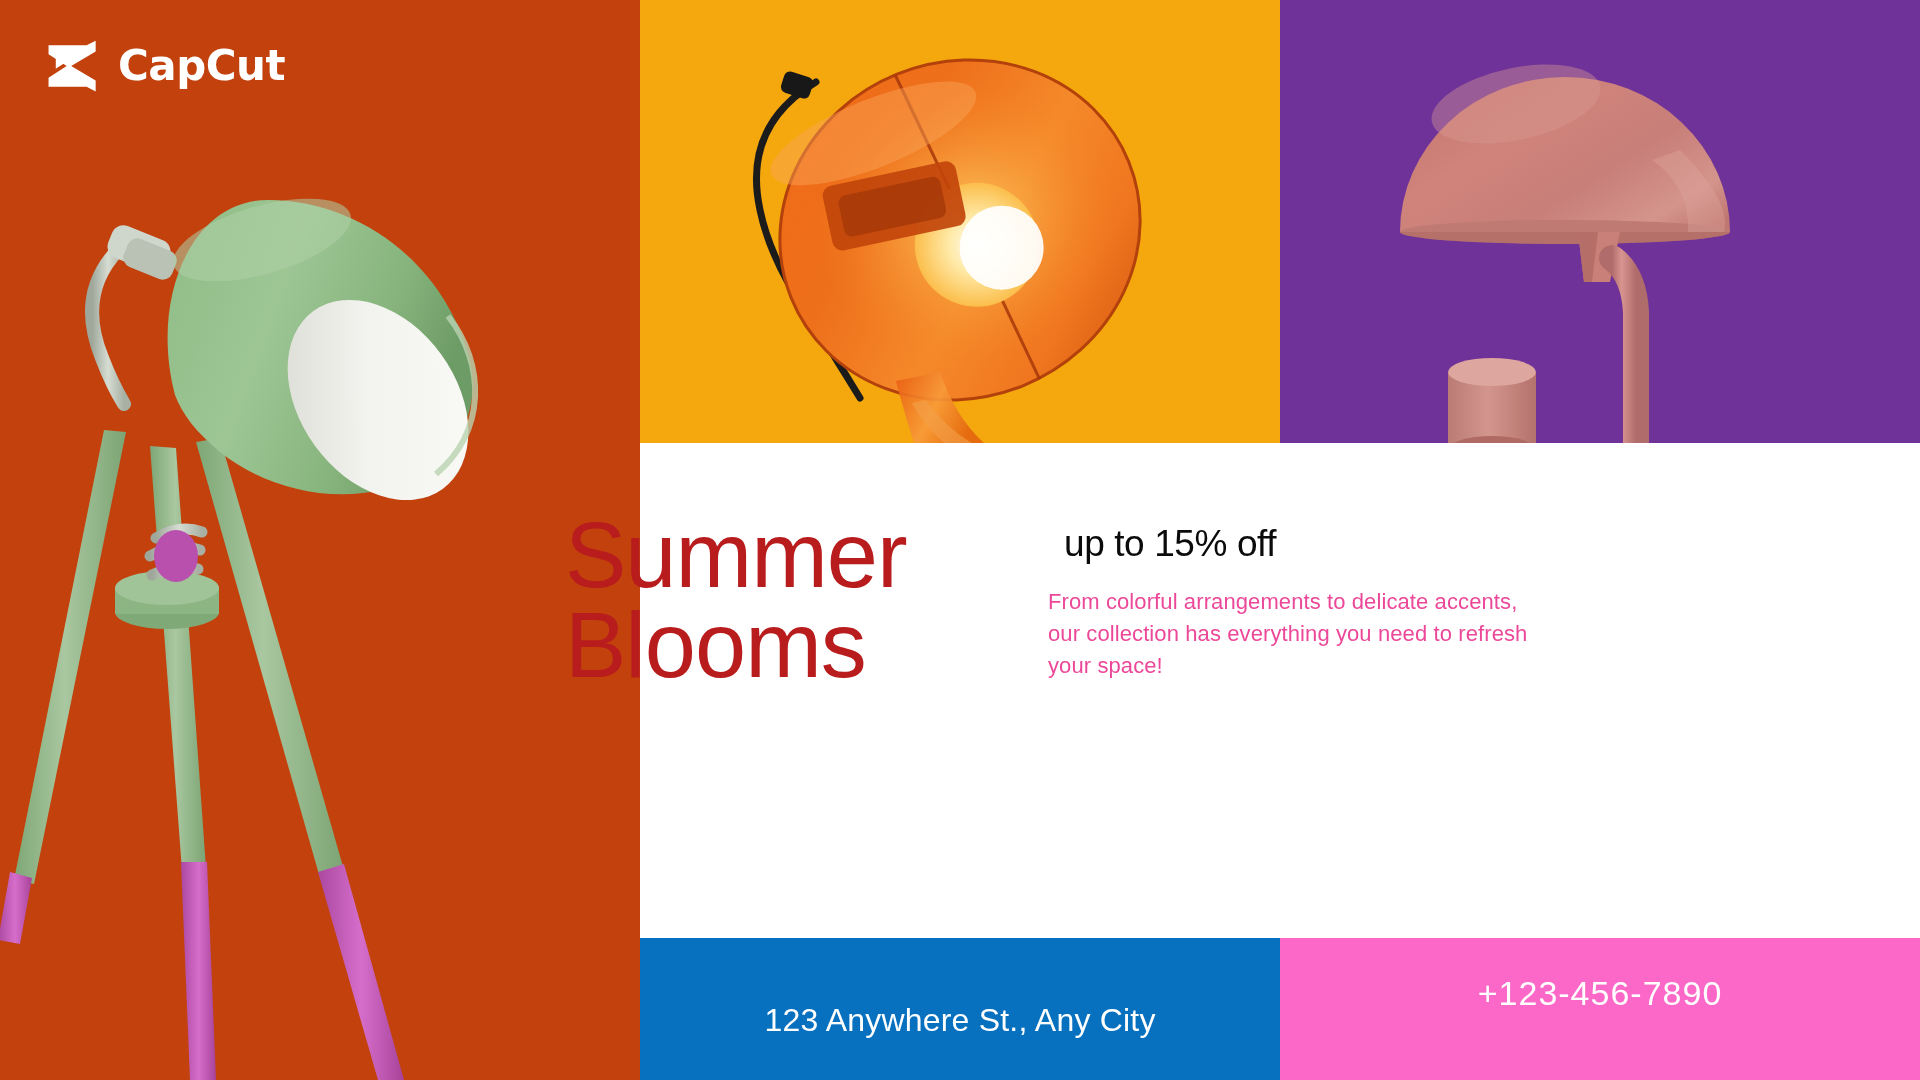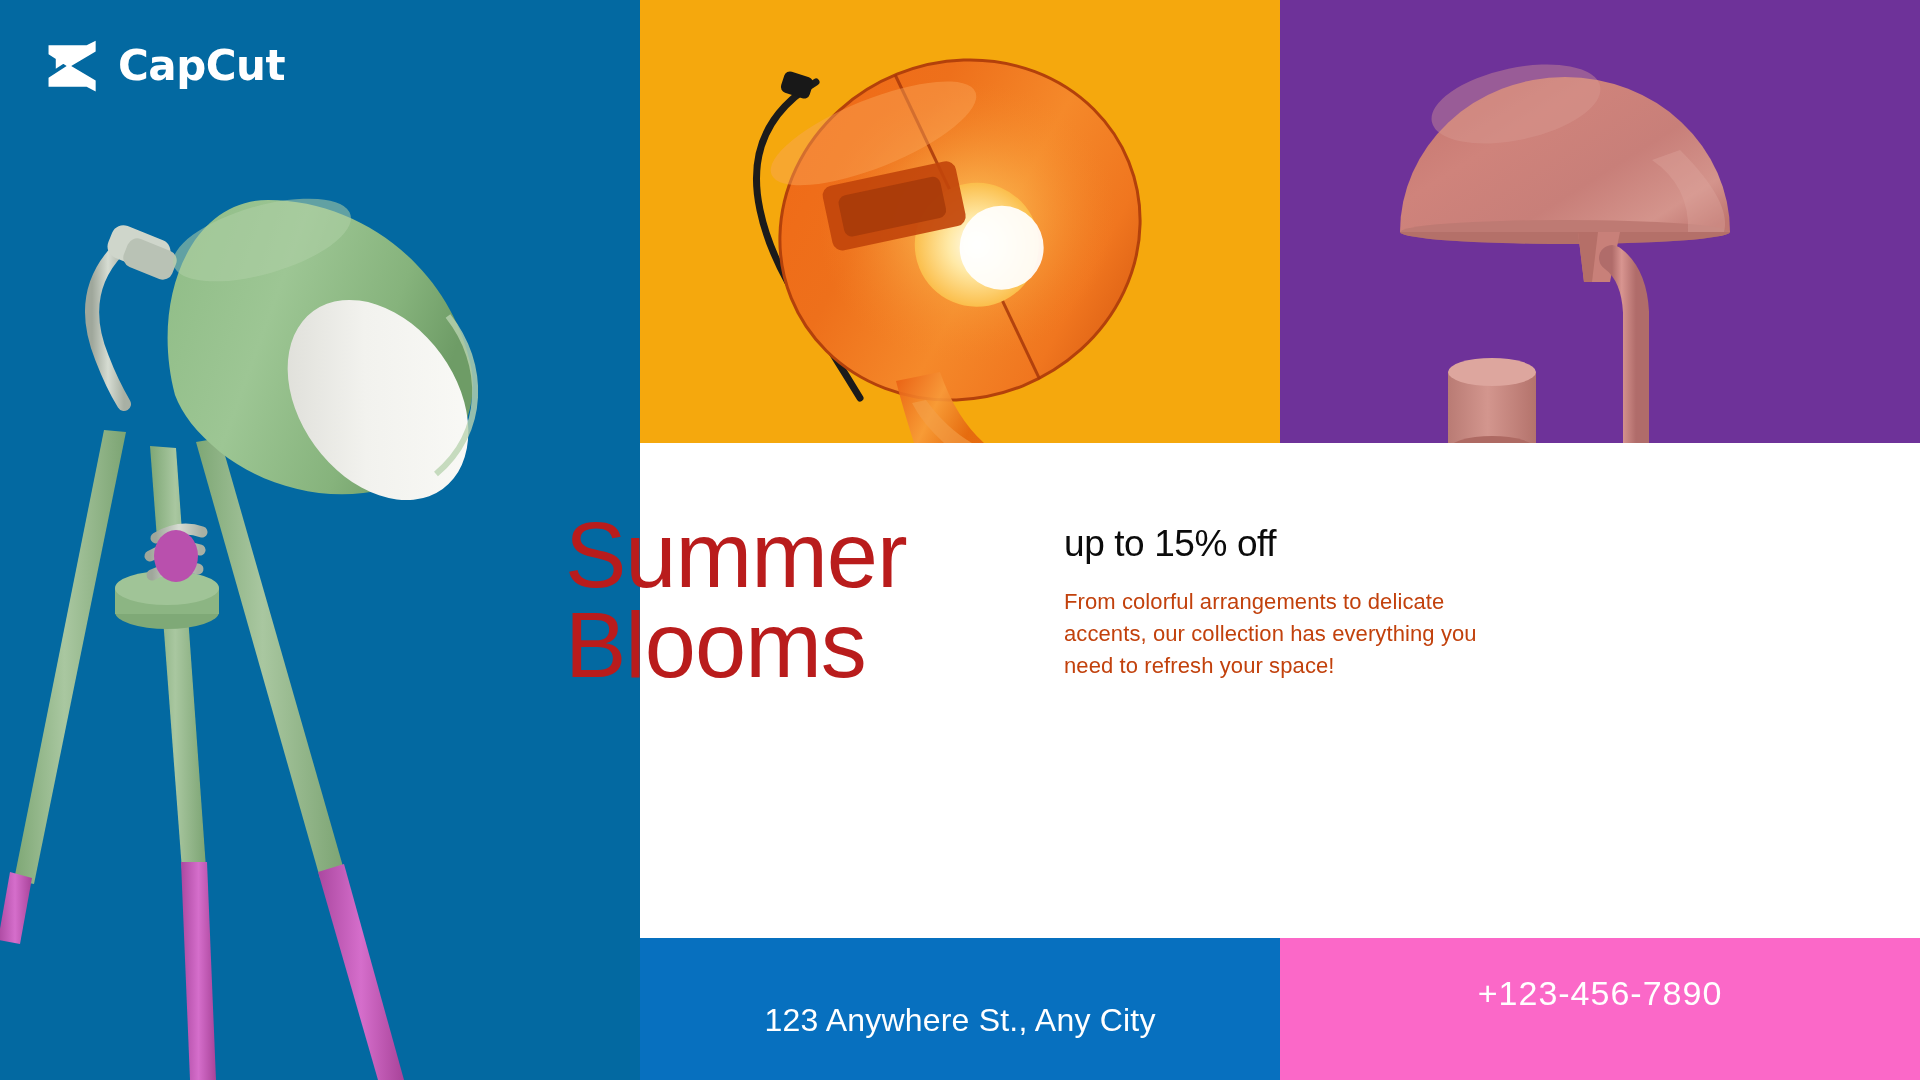--- a/index.html
+++ b/index.html
@@ -1,21 +1,21 @@
 <!DOCTYPE html>
 <html><head>
 <meta charset="utf-8">
 <style>
   html,body{margin:0;padding:0;background:#fff;}
   body{width:1920px;height:1080px;overflow:hidden;font-family:"Liberation Sans",sans-serif;}
   .stage{position:relative;width:1920px;height:1080px;overflow:hidden;}
 
   
   .panel{position:absolute;overflow:hidden;}
-  #panel-green {left:0;    top:0;   width:640px; height:1080px; background:#0369a1;}
+  #panel-green {left:0;    top:0;   width:640px; height:1080px; background:#c2410c;}
   #panel-orange{left:640px;top:0;   width:640px; height:443px;  background:#F5A80D;}
   #panel-purple{left:1280px;top:0;  width:640px; height:443px;  background:#6E3299;}
   #panel-white {left:640px;top:443px;width:1280px;height:495px; background:#FFFFFF;}
   #bar-blue    {left:640px;top:938px;width:640px; height:142px;  background:#0770BF;}
   #bar-pink    {left:1280px;top:938px;width:640px;height:142px;  background:#FB68C8;}
 
   
   #logo{position:absolute;left:44px;top:38px;display:flex;align-items:center;gap:16px;}
   #logo .mark{width:58px;height:56px;display:block;}
   #logo .wordmark{color:#fff;font-size:42px;font-weight:700;letter-spacing:-0.5px;
@@ -23,22 +23,22 @@
 
   
   #headline{position:absolute;left:565px;top:510px;width:470px;
             font-family:"Liberation Sans",sans-serif;font-weight:400;
             font-size:92px;line-height:0.98;color:#b91c1c;letter-spacing:-1px;}
   #headline div{white-space:nowrap;}
 
   #promo{position:absolute;left:1048px;top:525px;width:480px;}
   #promo .kicker{font-size:37px;font-weight:400;color:#0B0B0B;line-height:1.05;
                  letter-spacing:-0.4px;margin:0 0 22px 16px;white-space:nowrap;}
-  #promo .body{font-size:22px;font-weight:400;color:#c2410c;line-height:1.45;
-               letter-spacing:0.1px;margin:16px;}
+  #promo .body{font-size:22px;font-weight:400;color:#ec4899;line-height:1.45;
+               letter-spacing:0.1px;margin:0;}
 
   #address{position:absolute;left:640px;top:938px;width:640px;height:164px;
            display:flex;align-items:center;justify-content:center;
            color:#fff;font-size:32px;font-weight:400;letter-spacing:0.2px;}
   #phone{position:absolute;left:1280px;top:938px;width:640px;height:110px;
          display:flex;align-items:center;justify-content:center;
          color:#fff;font-size:34px;font-weight:400;letter-spacing:1px;}
 
   
   .art{position:absolute;left:0;top:0;width:100%;height:100%;}

